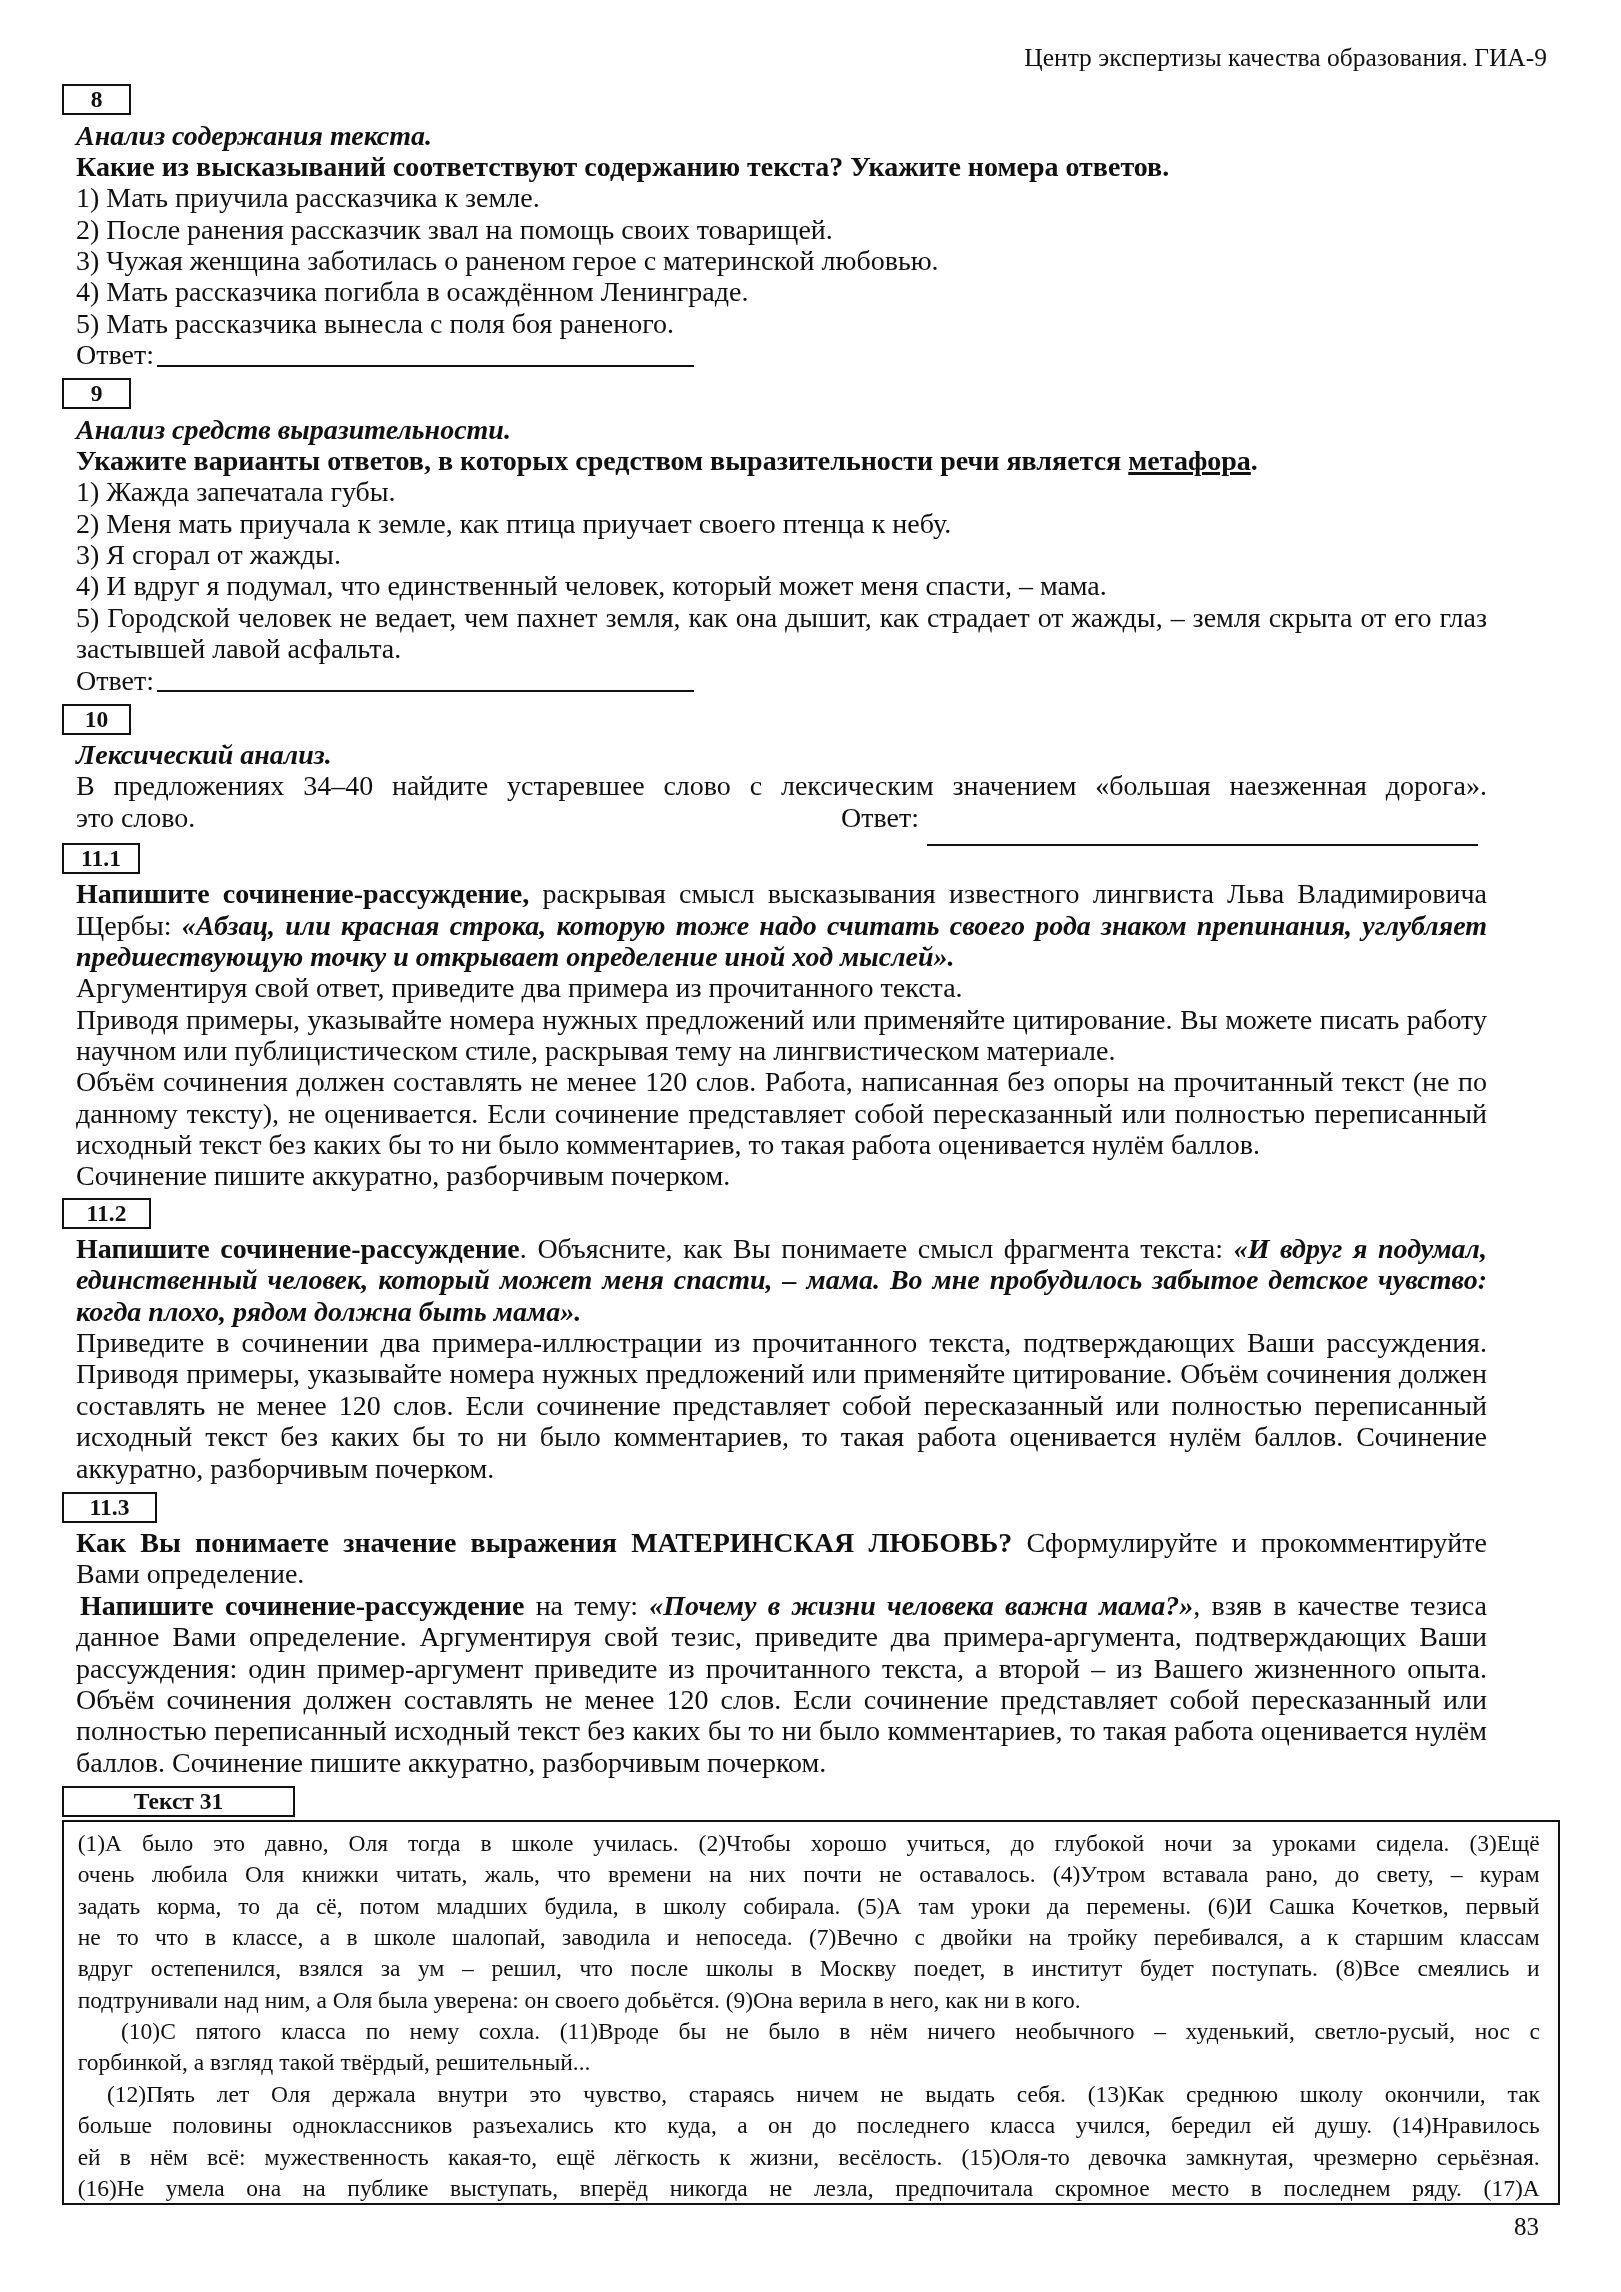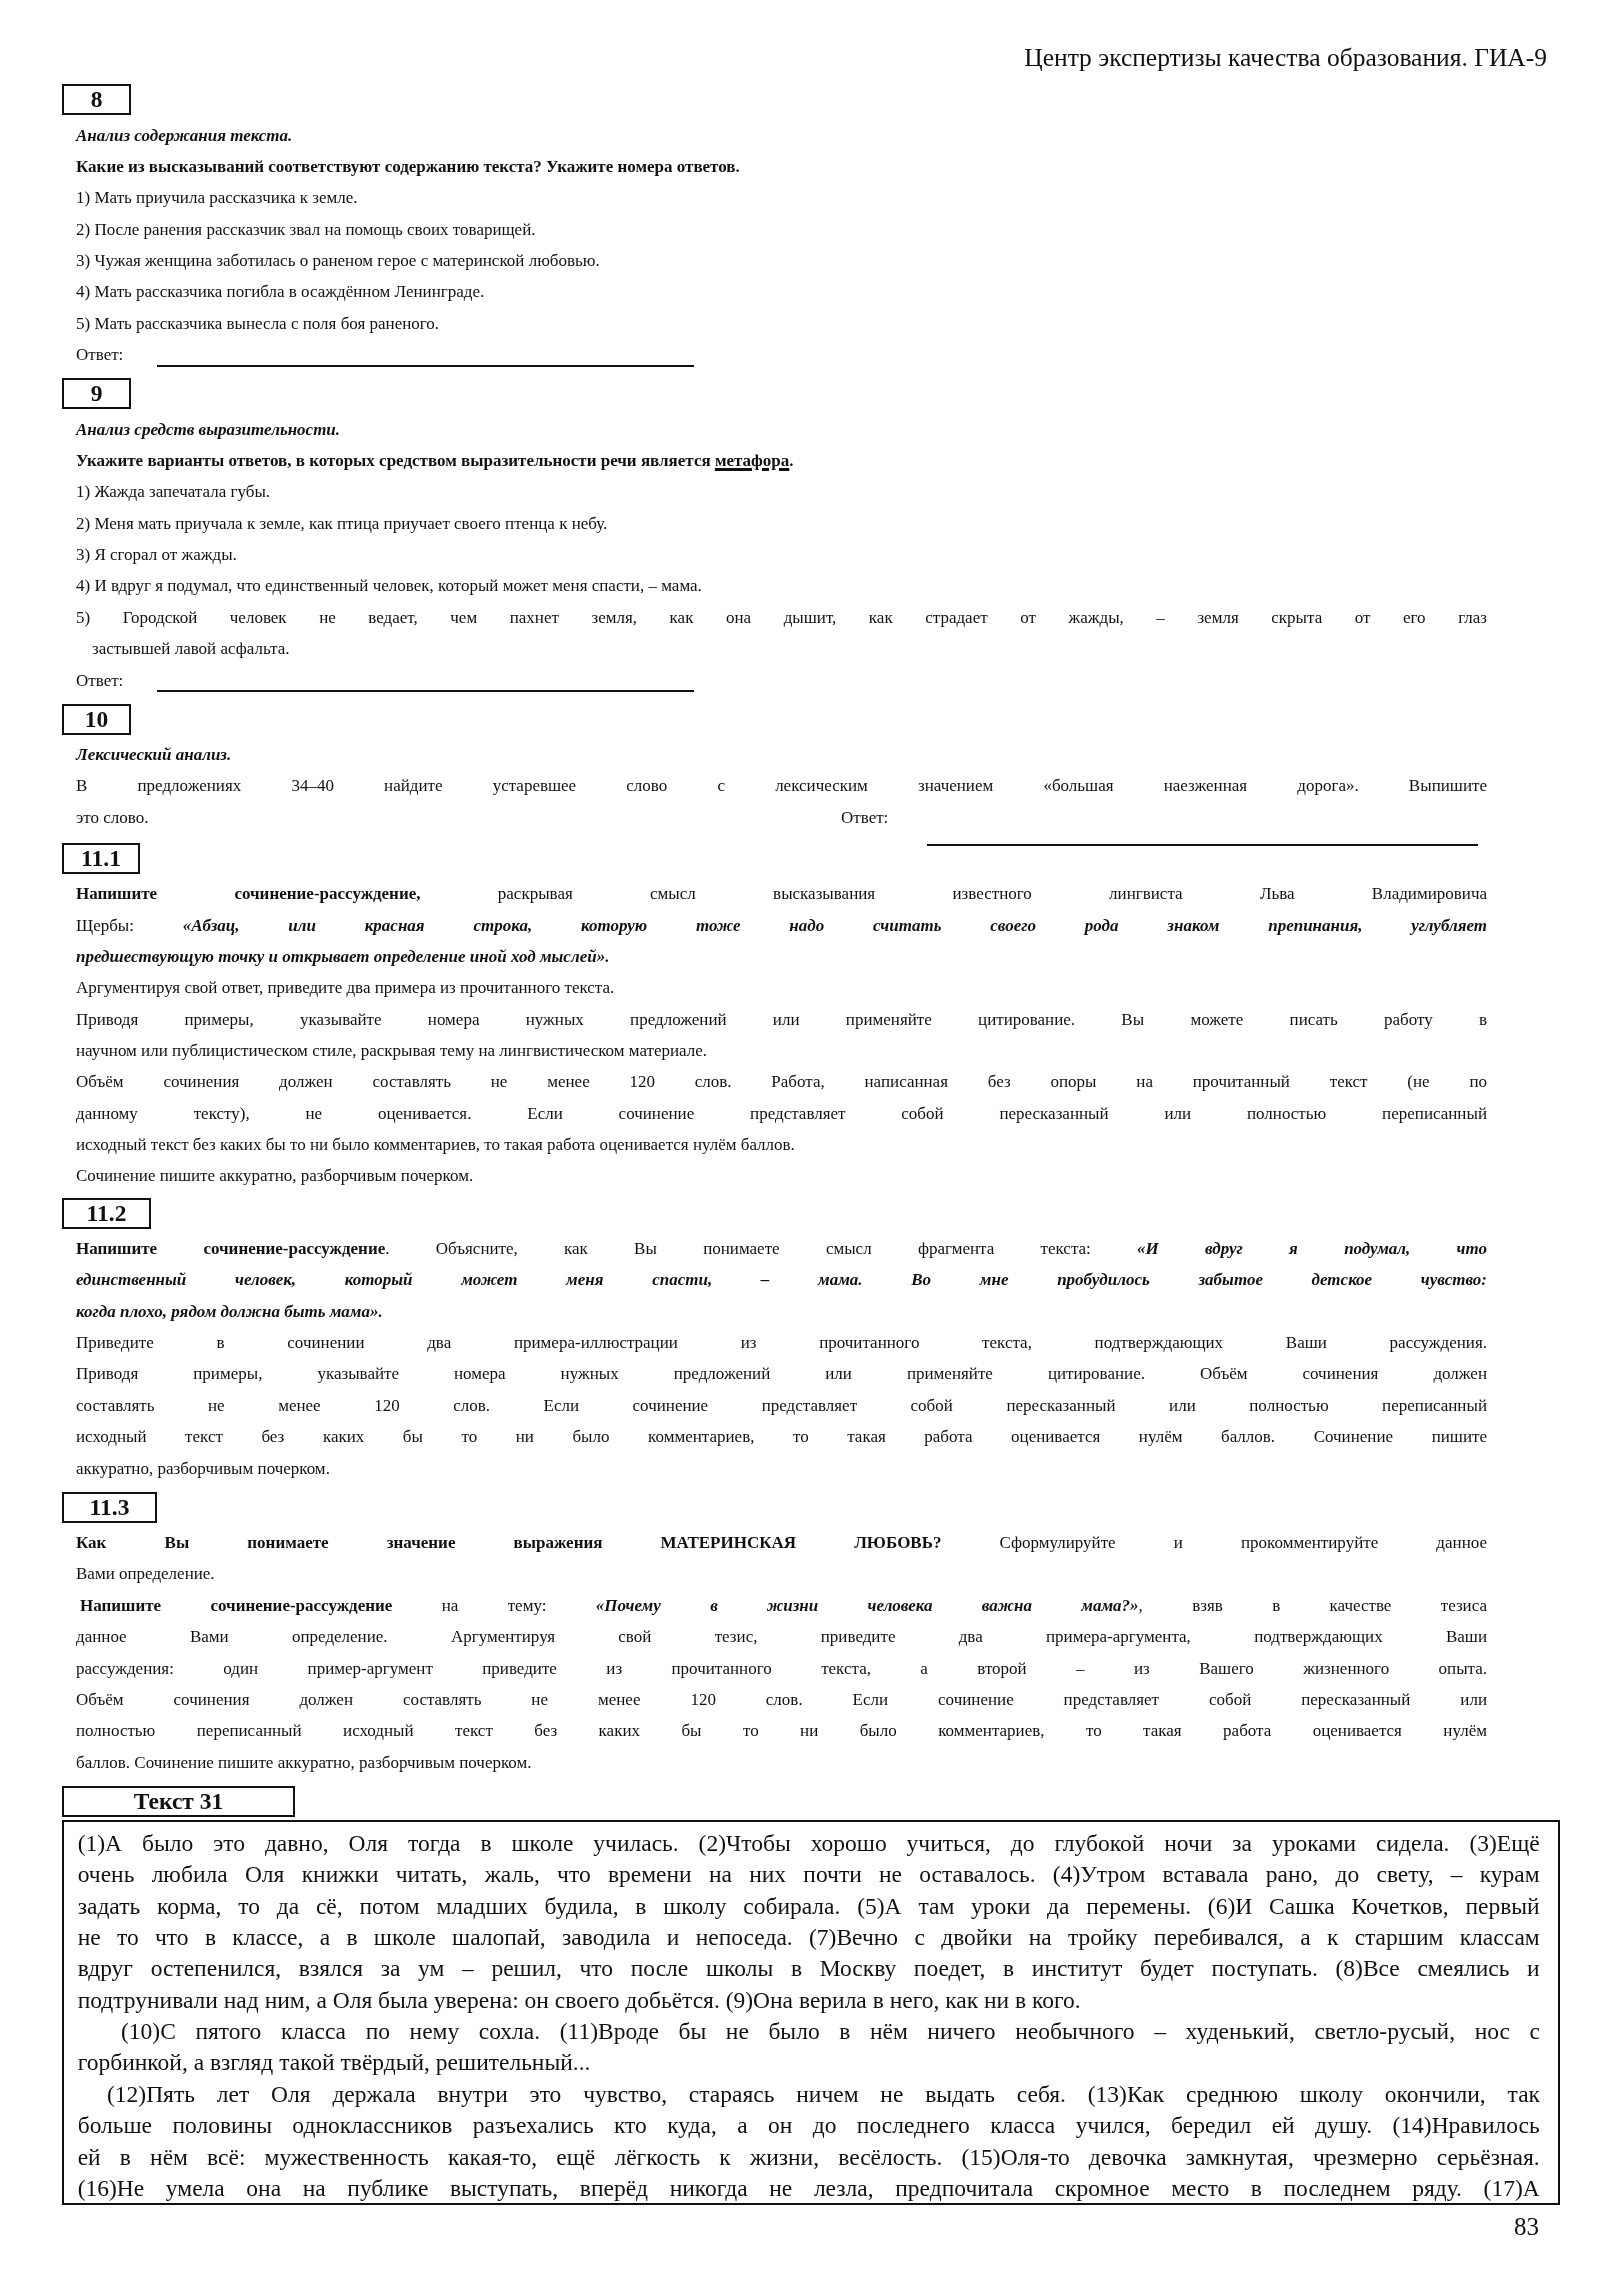--- a/index.html
+++ b/index.html
@@ -2,21 +2,21 @@
 <html><head>
 <meta charset="utf-8">
 <style>
   html, body { margin: 0; padding: 0; background: #ffffff; }
   body { width: 1621px; height: 2293px; position: relative; overflow: hidden;
          font-family: "Liberation Serif", "DejaVu Serif", serif; color: #111; }
   .page-header { position: absolute; top: 43px; right: 74px; font-size: 25.5px; }
   .num-box { position: absolute; left: 62px; height: 31px; border: 2.9px solid #111;
              box-sizing: border-box; font-weight: bold; font-size: 23.5px;
              display: flex; align-items: center; justify-content: center; line-height: 1; }
-  .line { position: absolute; left: 76px; width: 1411px; font-size: 17px; line-height: 31px;
+  .line { position: absolute; left: 76px; width: 1411px; font-size: 28px; line-height: 31px;
           white-space: nowrap; }
   .j { text-align: justify; text-align-last: justify; white-space: normal; height: 31px; overflow: hidden; }
   .b { font-weight: bold; }
   .bi { font-weight: bold; font-style: italic; }
   .u { text-decoration: underline; text-decoration-thickness: 2.9px; }
   .answer-line { position: absolute; height: 0; border-top: 2.9px solid #111; }
   .text-tab { position: absolute; left: 62px; top: 1786px; width: 233px; height: 31px;
               border: 2.9px solid #111; box-sizing: border-box; font-weight: bold; font-size: 23.5px;
               display:flex; align-items:center; justify-content:center; }
   .text-box { position: absolute; left: 62px; top: 1820px; width: 1498px; height: 385px;
@@ -45,21 +45,21 @@
 <div class="answer-line" style="left:157px;top:365px;width:537px;"></div>
 
 <div class="num-box" style="top:378px;width:69px;">9</div>
 <div class="line bi" style="top:414px;">Анализ средств выразительности.</div>
 <div class="line b" style="top:445px;"><span>Укажите варианты ответов, в которых средством выразительности речи является </span><span class="u">метафора</span><span>.</span></div>
 <div class="line" style="top:476px;">1) Жажда запечатала губы.</div>
 <div class="line" style="top:508px;">2) Меня мать приучала к земле, как птица приучает своего птенца к небу.</div>
 <div class="line" style="top:539px;">3) Я сгорал от жажды.</div>
 <div class="line" style="top:570px;">4) И вдруг я подумал, что единственный человек, который может меня спасти, – мама.</div>
 <div class="line j" style="top:602px;">5) Городской человек не ведает, чем пахнет земля, как она дышит, как страдает от жажды, – земля скрыта от его глаз</div>
-<div class="line" style="top:633px;margin-left:16px;">застывшей лавой асфальта.</div>
+<div class="line" style="top:633px;">застывшей лавой асфальта.</div>
 <div class="line" style="top:665px;">Ответ:</div>
 <div class="answer-line" style="left:157px;top:690px;width:537px;"></div>
 
 <div class="num-box" style="top:704px;width:69px;">10</div>
 <div class="line bi" style="top:739px;">Лексический анализ.</div>
 <div class="line j" style="top:770px;">В предложениях 34–40 найдите устаревшее слово с лексическим значением «большая наезженная дорога». Выпишите</div>
 <div class="line" style="top:802px;">это слово.</div>
 <div class="line" style="top:802px;left:841px;width:auto;">Ответ:</div>
 <div class="answer-line" style="left:927px;top:844px;width:551px;"></div>
 

